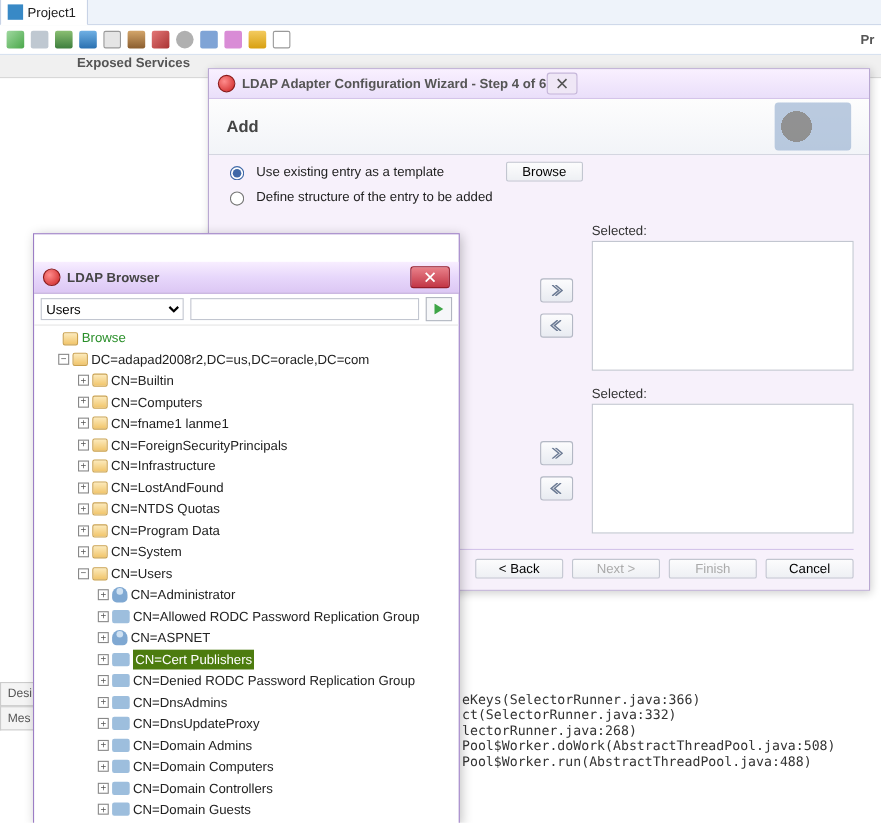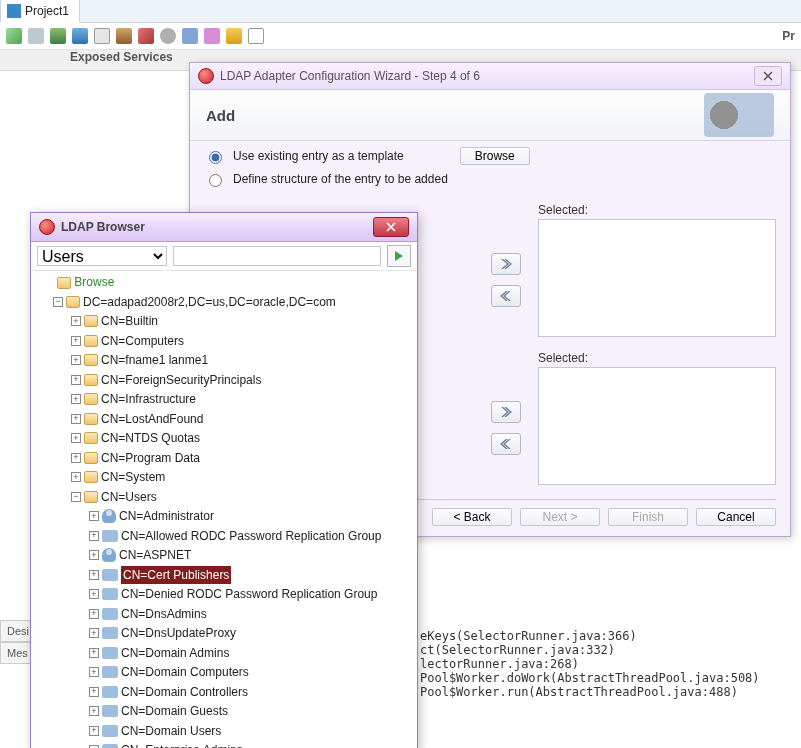--- a/index.html
+++ b/index.html
@@ -75,24 +75,25 @@
     left: 189px;
     width: 600px;
     border: 1px solid #b9a8d2;
     background: #f7f1fb;
     box-shadow: 2px 2px 8px rgba(0,0,0,0.2);
   }
   .wizard-title {
     height: 26px;
     display: flex;
     align-items: center;
-    justify-content: space-between;
+    justify-content: flex-start;
     padding: 0 8px;
     background: linear-gradient(#f9f0ff,#eadffa);
     border-bottom: 1px solid #d4c4ea;
+    font-weight: bold;
   }
   .wizard-title-left {
     display: flex; align-items: center; gap: 6px;
     color: #555;
   }
   .red-circle {
     width: 14px; height:14px; border-radius:50%;
     background: radial-gradient(circle at 5px 5px, #ff8c8c, #c22);
     border:1px solid #8a1a1a;
   }
@@ -191,38 +192,39 @@
     background: #fff;
     box-shadow: 2px 2px 10px rgba(0,0,0,0.25);
     display:flex; flex-direction:column;
   }
   .ldap-title {
     height: 28px;
     display:flex; align-items:center; justify-content:space-between;
     background: linear-gradient(#f8eeff,#e7d7fb 50%, #dcc7f4);
     padding: 0 8px;
     border-bottom:1px solid #b79cd6;
+    margin-top:25px;
   }
   .ldap-title-left { display:flex; align-items:center; gap:6px; font-weight:bold; color:#444; }
   .ldap-close {
     width:34px; height:18px;
     border-radius:3px;
     background: linear-gradient(#e9818a,#c23646);
     border:1px solid #951c2a;
     display:flex; align-items:center; justify-content:center;
   }
   .ldap-close svg { width:10px; height:10px; }
   .ldap-controls {
     height:28px;
     display:flex; align-items:center; gap:6px;
     padding: 0 6px;
     border-bottom:1px solid #e5e5e5;
   }
   .ldap-controls select {
-    width:130px; height:20px; font-size:16px;
+    width:130px; height:20px; font-size:12px;
     background:#fff;
     border:1px solid #c2c6d0;
   }
   .ldap-controls input[type=text] {
     flex:1;
     height:18px;
     border:1px solid #c2c6d0;
     padding:0 4px;
   }
   .play-btn {
@@ -278,21 +280,21 @@
     border-radius:50%;
   }
   .group-icon {
     width:16px; height:12px;
     background:#9dbedd;
     border-radius:2px;
     box-sizing: border-box;
     flex-shrink: 0;
   }
   .selected {
-    background:#7f1d1d;
+    background:#4d7c0f;
     color:#fff;
     padding:0 2px;
   }
 
   
   .code-bg {
     position:absolute;
     left:420px;
     top:629px;
     font-family: Consolas, Menlo, monospace;

